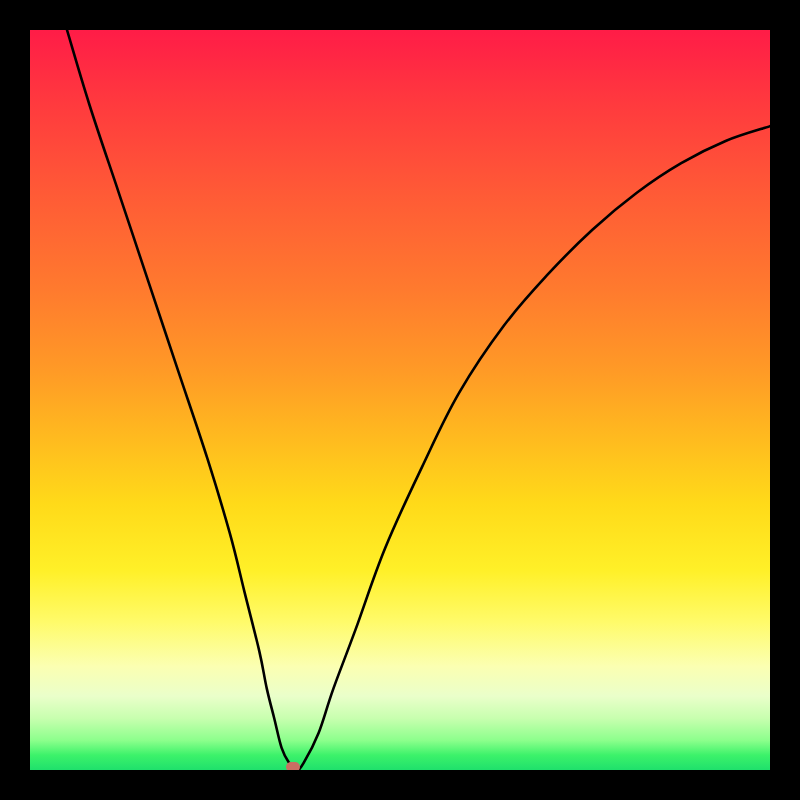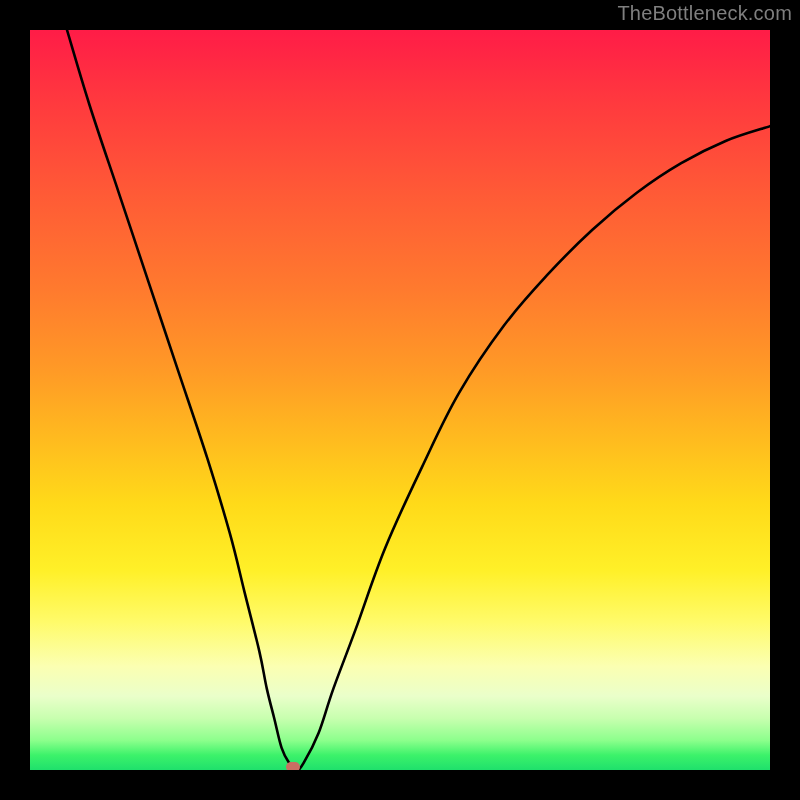--- a/index.html
+++ b/index.html
@@ -73,21 +73,20 @@
     background: #c96f63;
     z-index: 3;
     transform: translate(-50%, -50%);
   }
 </style>
 </head>
 <body>
 
 <div class="stage">
 
-  <div class="watermark">TheBottleneck.com</div>
 
   <div class="plot-area">
     <div class="gradient"></div>
 
     <svg class="curve" viewBox="0 0 740 740" preserveAspectRatio="none">
       <path fill="none" stroke="#000" stroke-width="2.6" stroke-linecap="round" stroke-linejoin="round" d="M 37.0 0.0 C 41.0 13.3, 49.9 44.7, 59.2 74.0 C 68.5 103.3, 78.1 130.8, 88.8 162.8 C 99.5 194.8, 107.7 219.6, 118.4 251.6 C 129.1 283.6, 137.3 308.4, 148.0 340.4 C 158.7 372.4, 168.3 399.9, 177.6 429.2 C 186.9 458.5, 193.1 479.2, 199.8 503.2 C 206.5 527.2, 209.3 541.1, 214.6 562.4 C 219.9 583.7, 225.4 604.3, 229.4 621.6 C 233.4 638.9, 234.1 646.6, 236.8 658.6 C 239.5 670.6, 241.5 677.5, 244.2 688.2 C 246.9 698.9, 248.9 709.8, 251.6 717.8 C 254.3 725.8, 256.3 728.6, 259.0 732.6 C 261.7 736.6, 263.7 740.0, 266.4 740.0 C 269.1 740.0, 269.8 739.3, 273.8 732.6 C 277.8 725.9, 283.3 716.3, 288.6 703.0 C 293.9 689.7, 296.7 677.2, 303.4 658.6 C 310.1 640.0, 316.3 624.7, 325.6 599.4 C 334.9 574.1, 343.2 547.3, 355.2 518.0 C 367.2 488.7, 378.9 464.6, 392.2 436.6 C 405.5 408.6, 414.5 387.9, 429.2 362.6 C 443.9 337.3, 457.6 317.3, 473.6 296.0 C 489.6 274.7, 502.0 261.5, 518.0 244.2 C 534.0 226.9, 546.4 214.5, 562.4 199.8 C 578.4 185.1, 590.8 174.8, 606.8 162.8 C 622.8 150.8, 635.2 142.5, 651.2 133.2 C 667.2 123.9, 679.6 117.7, 695.6 111.0 C 711.6 104.3, 732.0 98.9, 740.0 96.2"></path>
     </svg>
 
     <div class="marker" style="left: 262.7px; top: 737px; background: rgb(201, 111, 99);"></div>
   </div>

